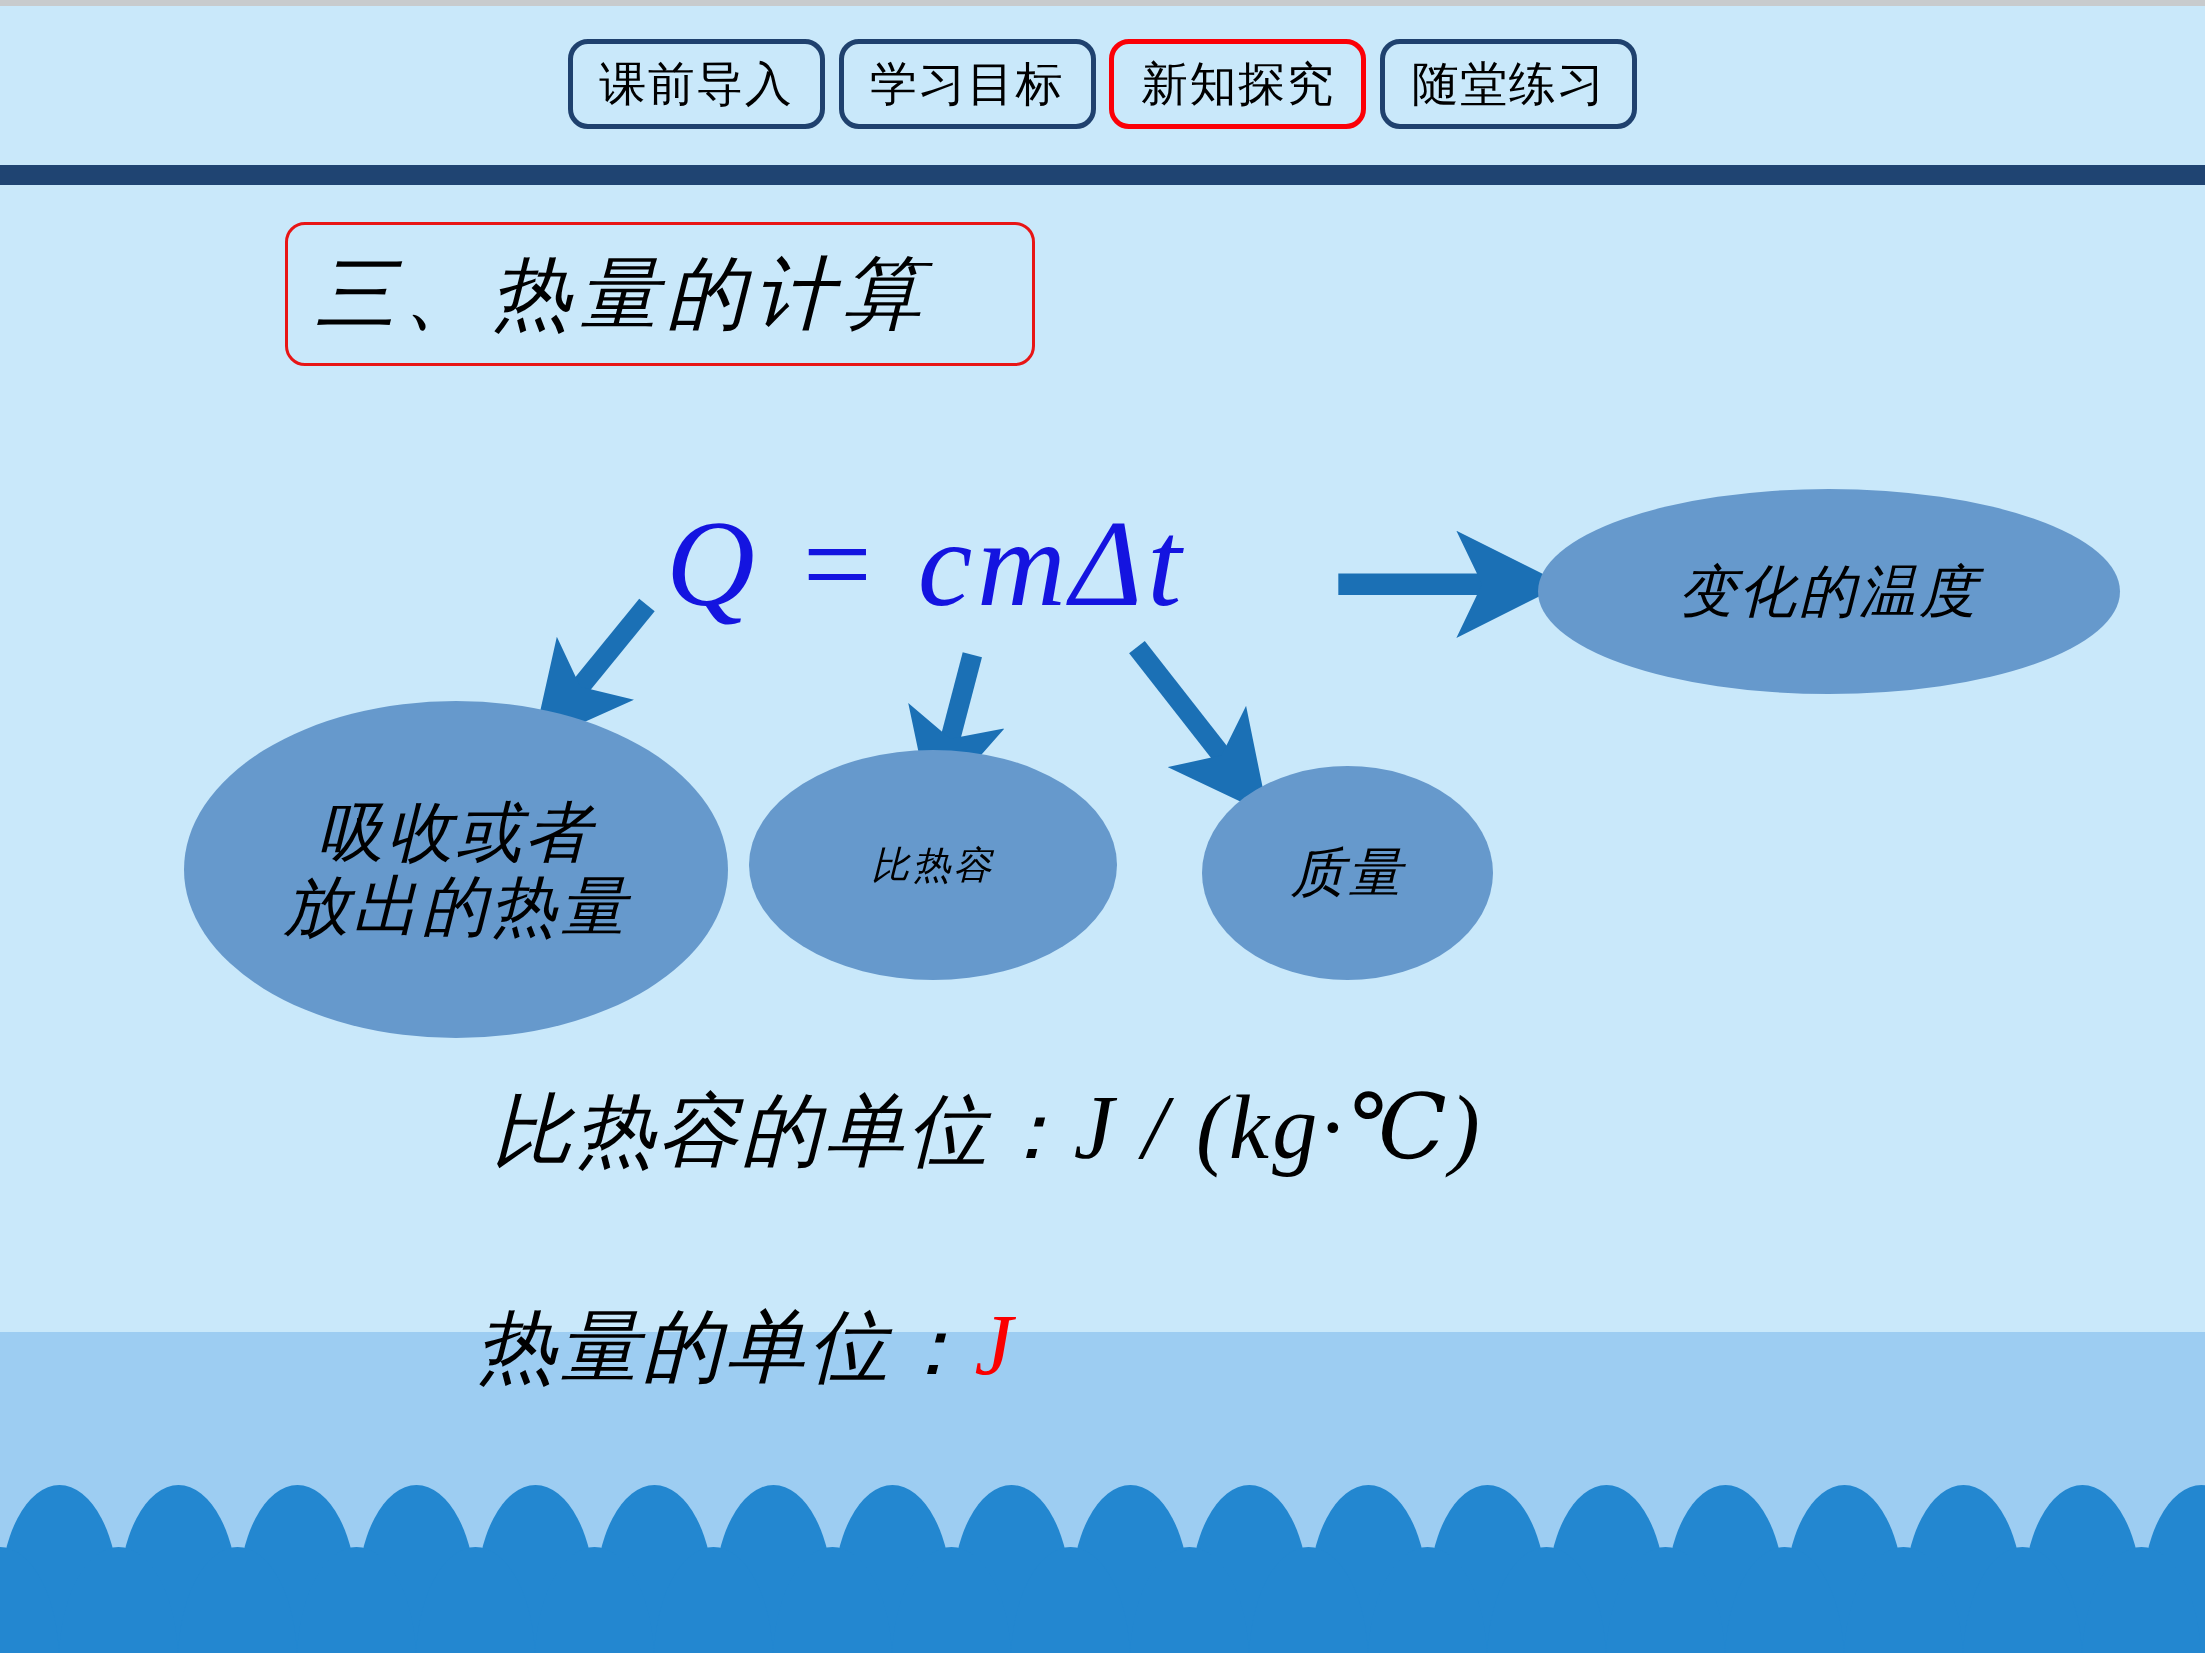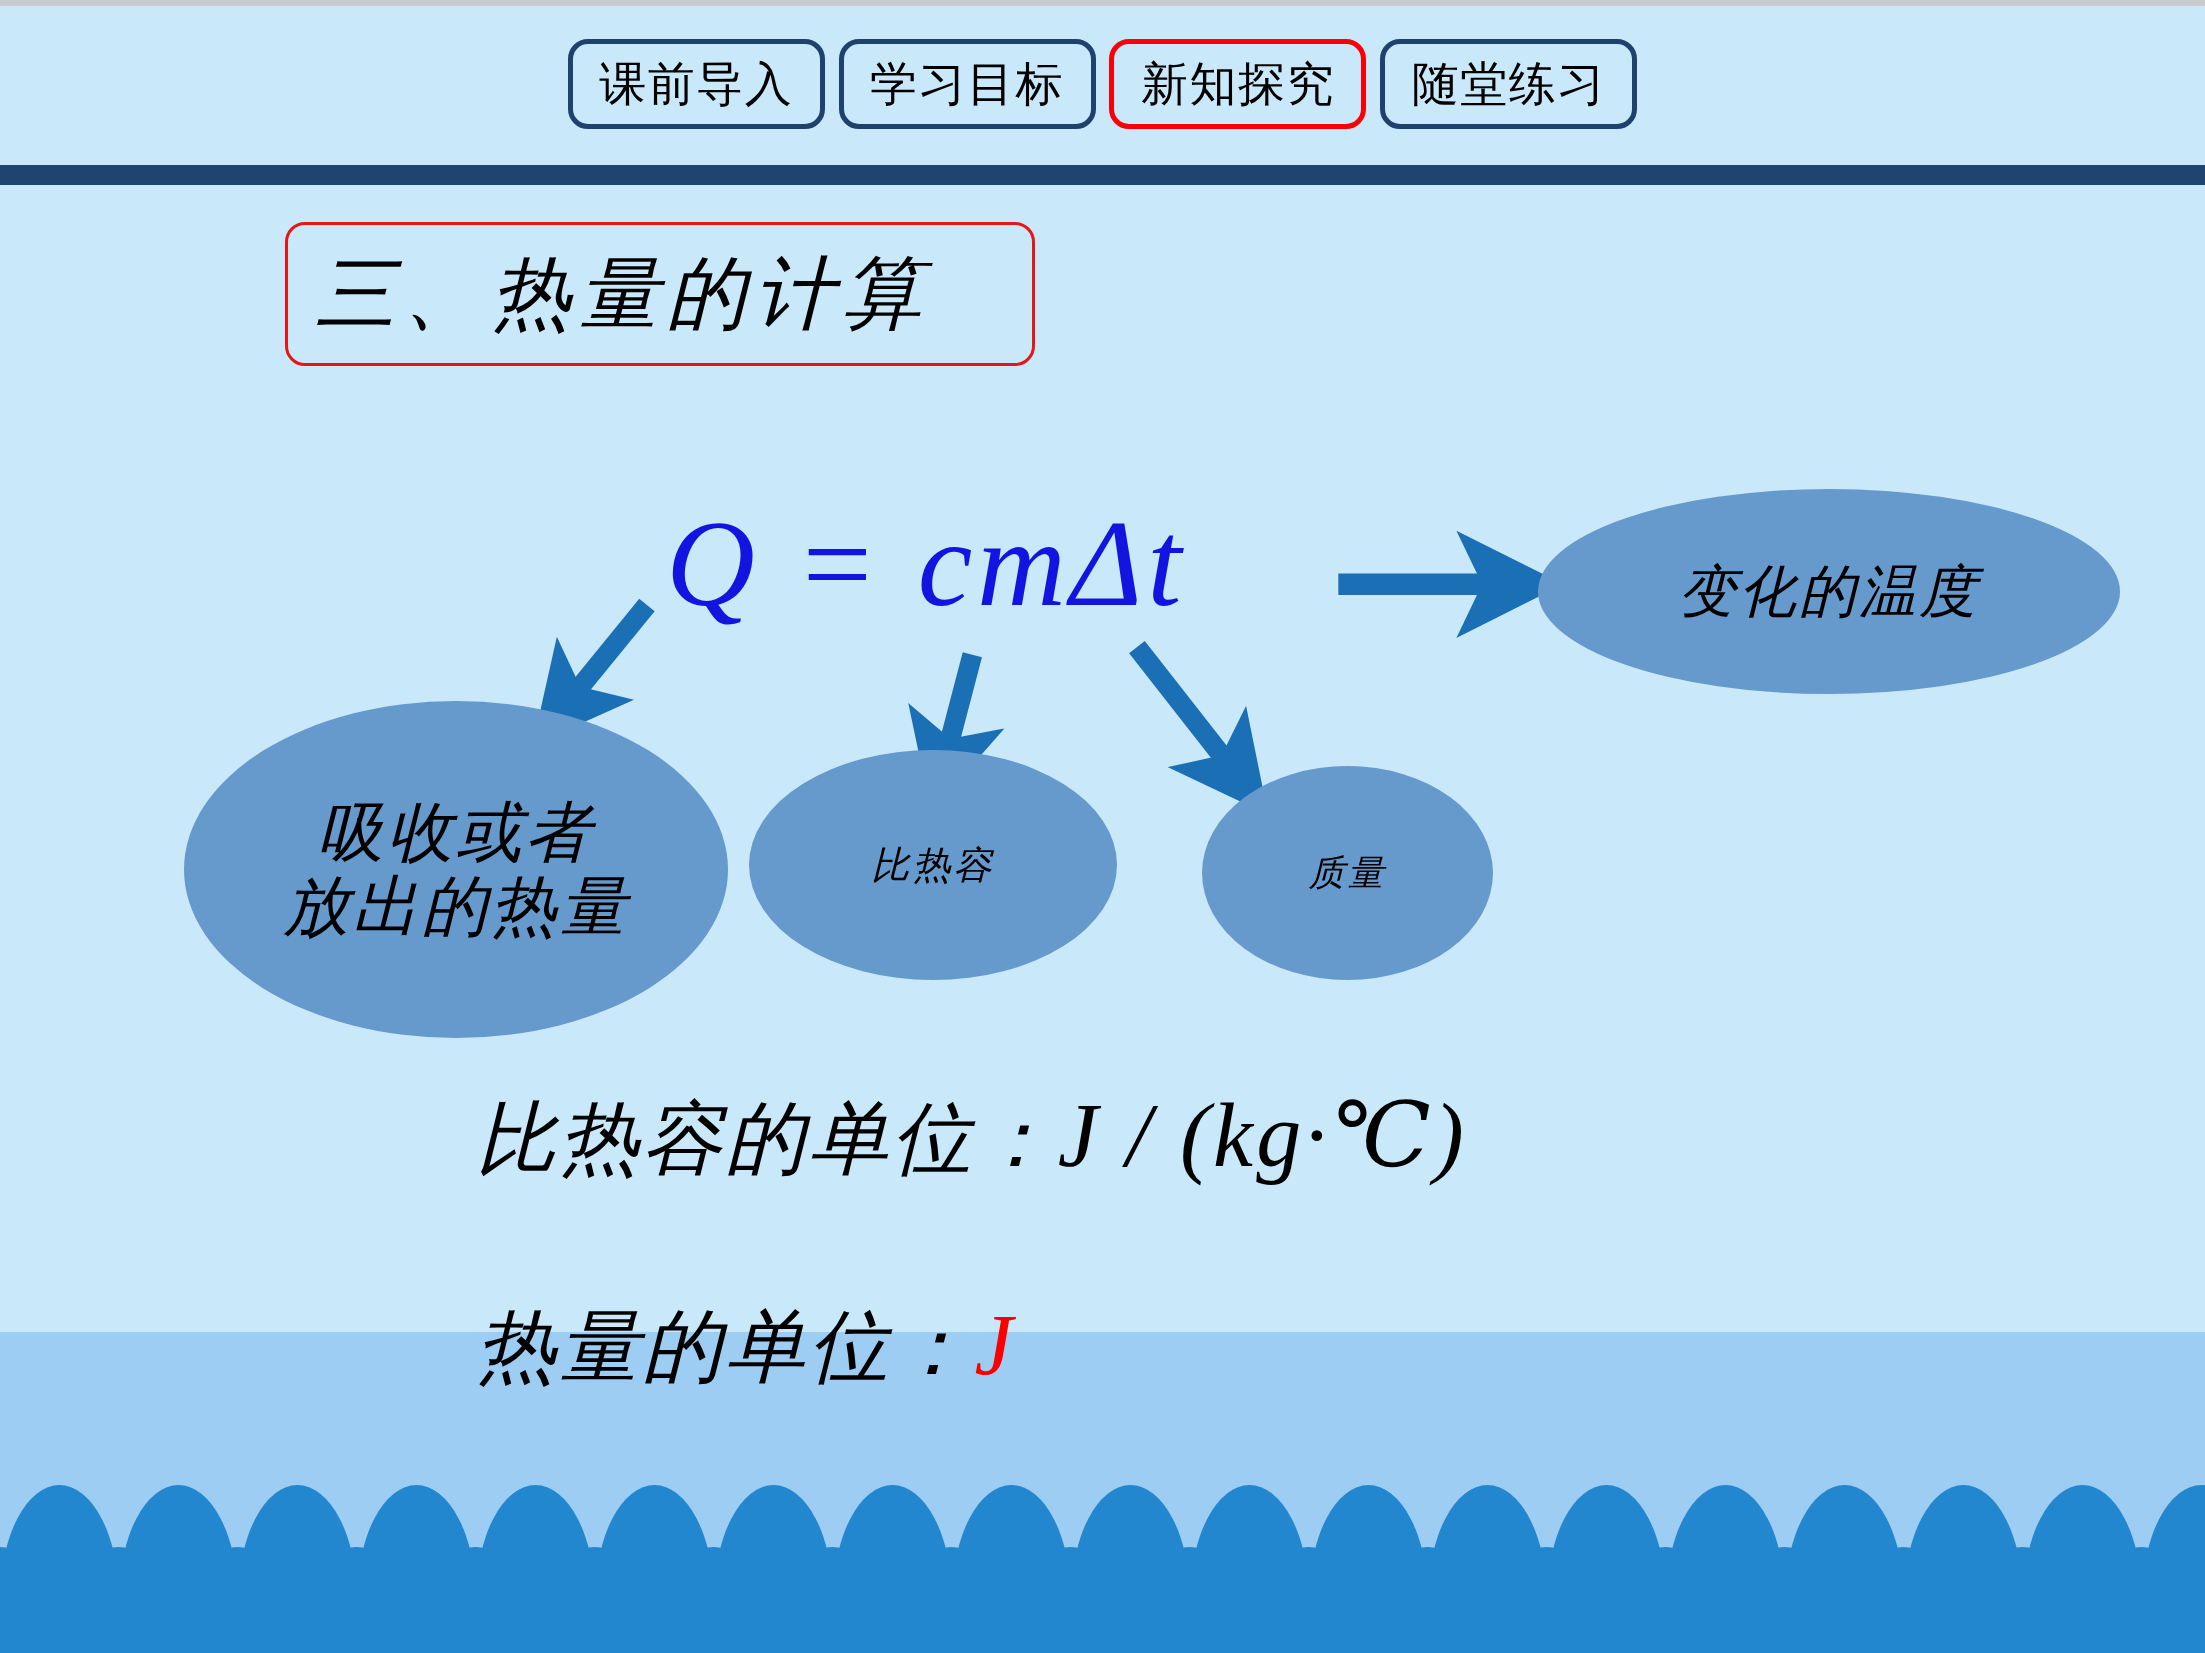--- a/index.html
+++ b/index.html
@@ -162,45 +162,44 @@
   }
   .ell-heat .two-line { display: block; }
   .ell-shc {
     left: 749px; top: 750px;
     width: 368px; height: 230px;
     font-size: 38px;
   }
   .ell-mass {
     left: 1202px; top: 766px;
     width: 291px; height: 214px;
-    font-size: 36px;
+    font-size: 54px;
   }
 
   
   .arrows {
     position: absolute;
     left: 0; top: 0;
     width: 2205px; height: 1654px;
     pointer-events: none;
   }
 
   
   .unit-line {
     position: absolute;
     font-family: "DejaVu Serif", "Liberation Serif", serif;
     font-style: italic;
     color: #000000;
     line-height: 1;
     white-space: nowrap;
   }
   .unit-line-1 {
-    left: 476px; top: 1083px;
+    left: 492px; top: 1083px;
     font-size: 80px;
     letter-spacing: 3.1px;
-    margin-top: 8px;
   }
   .unit-line-2 {
     left: 476px; top: 1302px;
     font-size: 80px;
     letter-spacing: 3.1px;
   }
   .unit-math {
     font-family: "Liberation Serif", "DejaVu Serif", serif;
     font-style: italic;
     font-size: 90px;

